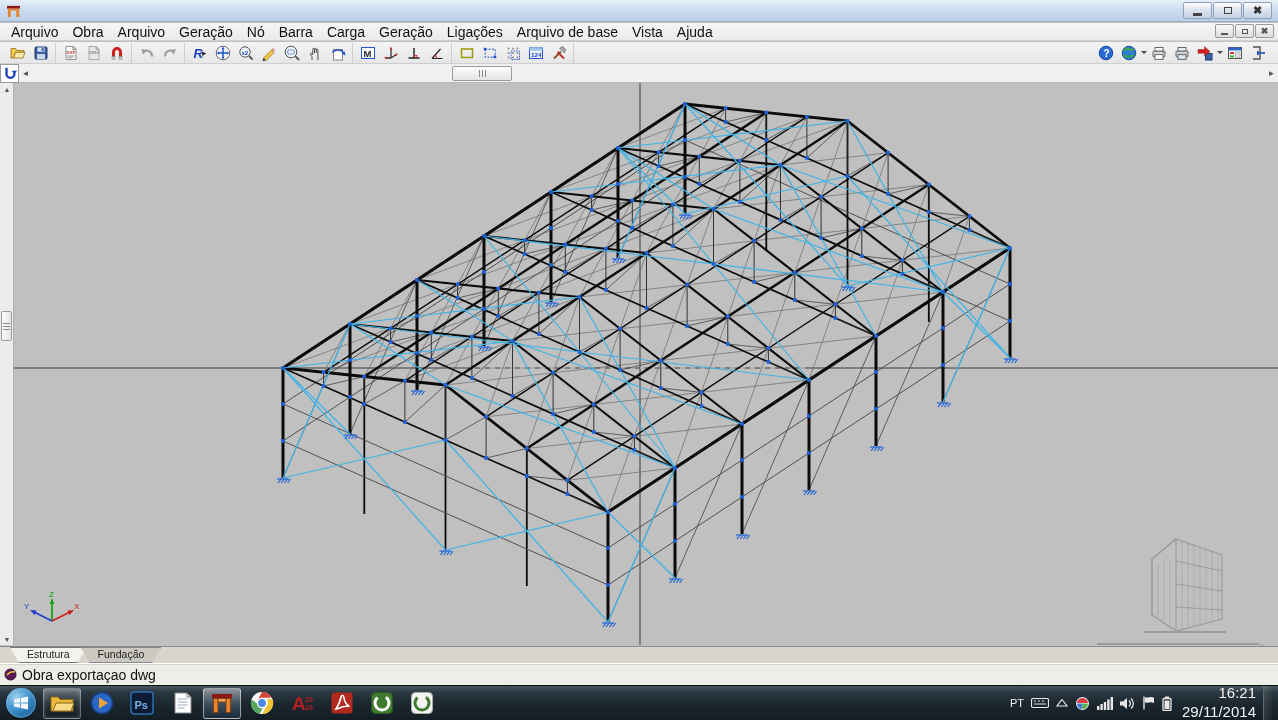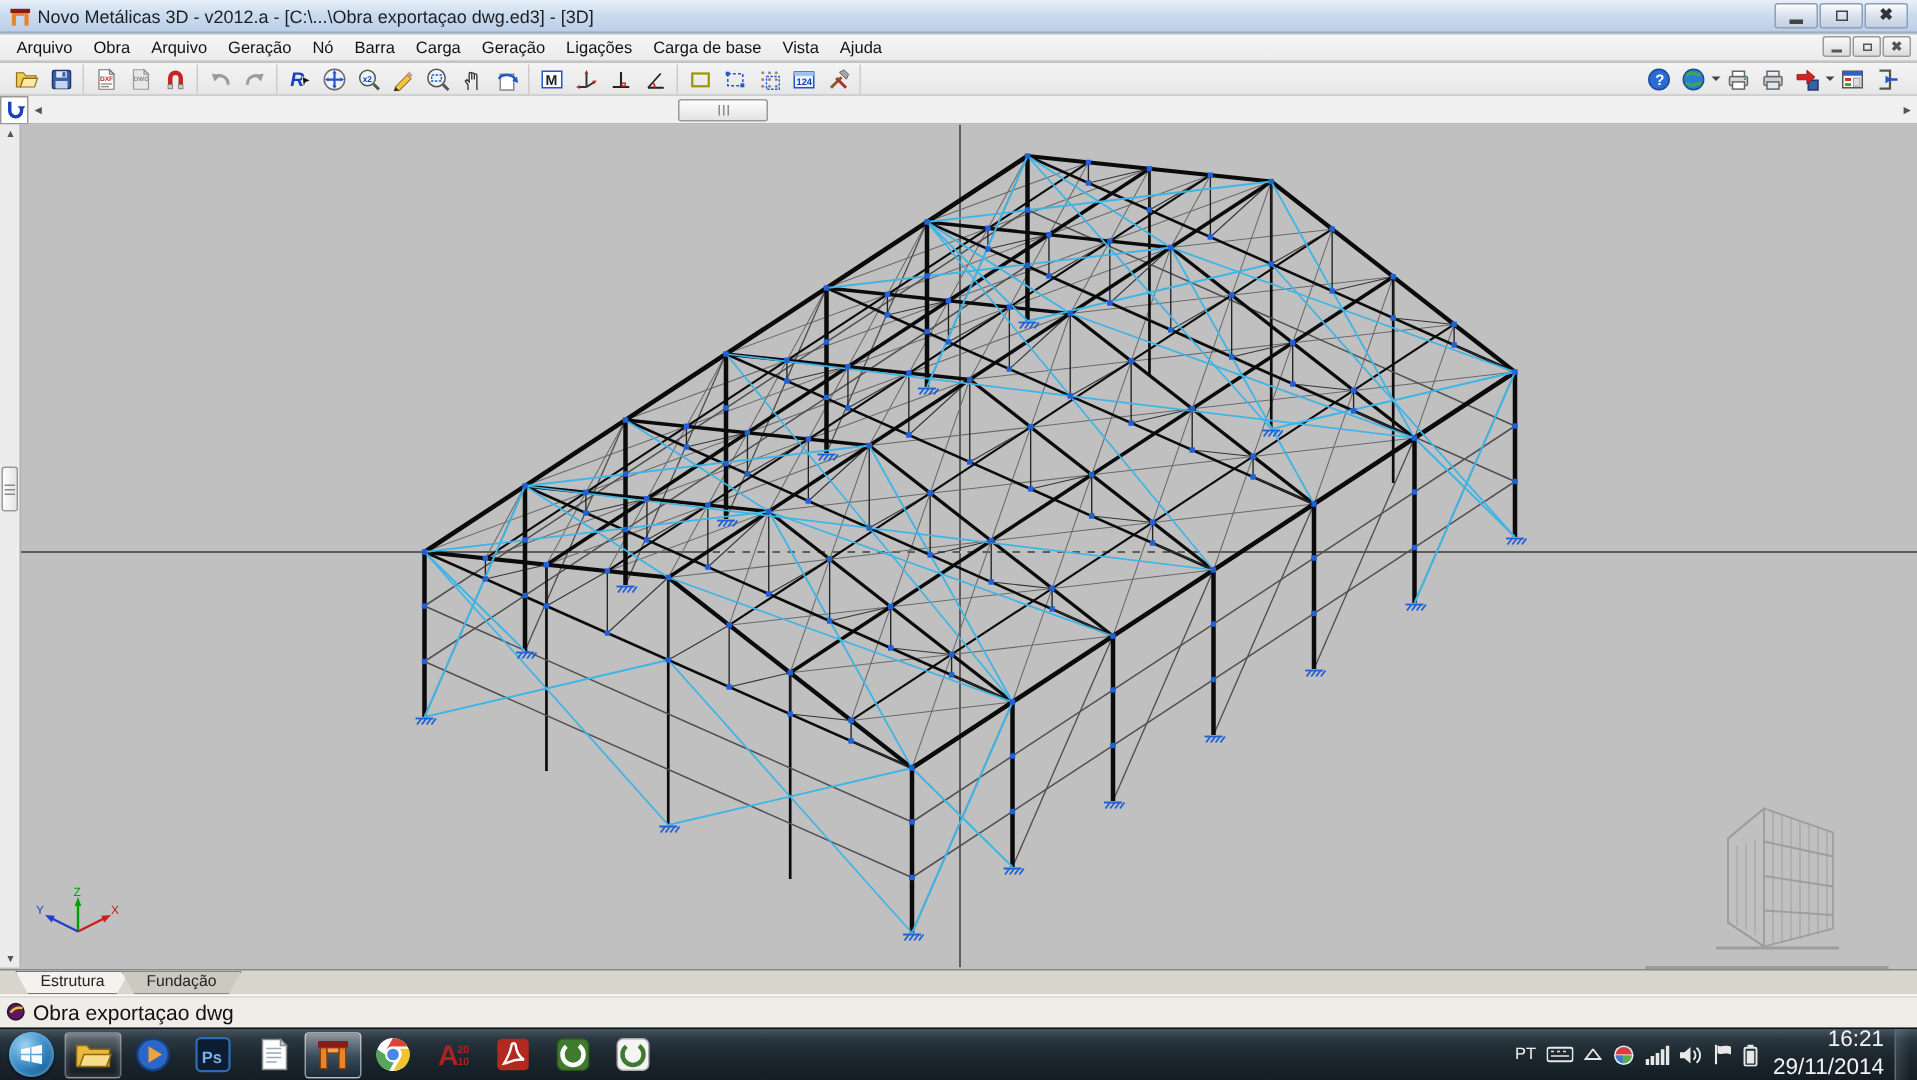--- a/index.html
+++ b/index.html
@@ -18,21 +18,21 @@
     border:1px solid #8fa0b8; border-radius:2px; display:flex; align-items:center;
     justify-content:center; font-size:10px; color:#333; }
   .glyph-min { width:9px; height:3px; background:#444; margin-top:7px; }
   .glyph-restore { width:8px; height:7px; border:1.5px solid #444; position:relative; }
   .glyph-close { font-size:11px; font-weight:bold; color:#333; line-height:1; }
 
   
   #menubar { position:absolute; left:0; top:23px; width:1278px; height:18px;
     background:linear-gradient(#f6f6f6,#ebebeb); border-bottom:1px solid #d0d0d0;
     display:flex; align-items:center; padding-left:4px; }
-  .menu-item { font-size:11px; color:#111; padding:2px 7px; cursor:default; }
+  .menu-item { font-size:14px; color:#111; padding:2px 7px; cursor:default; }
   #mdi-buttons { position:absolute; right:4px; top:1px; display:flex; gap:1px; }
   .mdibtn { width:19px; height:14px; background:linear-gradient(#fafafa,#dcdcdc);
     border:1px solid #9a9a9a; border-radius:2px; display:flex; align-items:center;
     justify-content:center; }
   .mdibtn .bar { width:7px; height:2px; background:#555; margin-top:6px; }
   .mdibtn .sq  { width:6px; height:5px; border:1.2px solid #555; }
   .mdibtn .x   { font-size:9px; color:#555; font-weight:bold; line-height:1; }
 
   
   #toolbar { position:absolute; left:0; top:42px; width:1278px; height:22px;
@@ -117,21 +117,20 @@
 </head>
 <body>
 
 <div id="titlebar">
   <svg id="app-icon" viewBox="0 0 16 15">
     <rect x="1" y="2" width="14" height="3" fill="#8b1a1a"></rect>
     <rect x="2" y="5" width="3" height="9" fill="#e8842c"></rect>
     <rect x="11" y="5" width="3" height="9" fill="#e8842c"></rect>
     <rect x="5" y="5" width="6" height="2" fill="#e8842c"></rect>
   </svg>
-  <span id="window-title">Novo Metálicas 3D - v2012.a - [C:\...\Obra exportaçao dwg.ed3] - [3D]</span>
   <div id="title-buttons">
     <div class="tbtn">
         <div class="glyph-min"></div>
       </div>
     <div class="tbtn">
         <div class="glyph-restore"></div>
       </div>
     <div class="tbtn">
         <span class="glyph-close">✖</span>
       </div>
@@ -142,21 +141,21 @@
 
   <span class="menu-item">Arquivo</span>
     <span class="menu-item">Obra</span>
     <span class="menu-item">Arquivo</span>
     <span class="menu-item">Geração</span>
     <span class="menu-item">Nó</span>
     <span class="menu-item">Barra</span>
     <span class="menu-item">Carga</span>
     <span class="menu-item">Geração</span>
     <span class="menu-item">Ligações</span>
-    <span class="menu-item">Carga de base</span>
+    <span class="menu-item">Arquivo de base</span>
     <span class="menu-item">Vista</span>
     <span class="menu-item">Ajuda</span>
     <div id="mdi-buttons">
     <div class="mdibtn">
         <div class="bar"></div>
       </div>
     <div class="mdibtn">
         <div class="sq"></div>
       </div>
     <div class="mdibtn">

